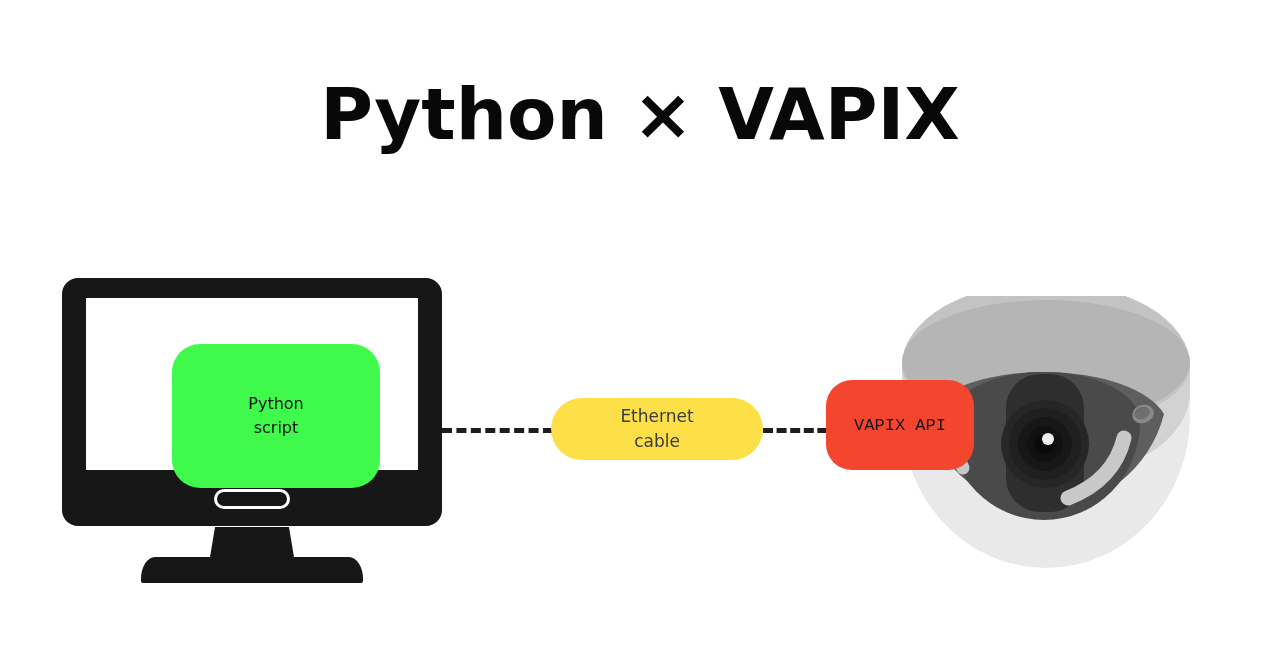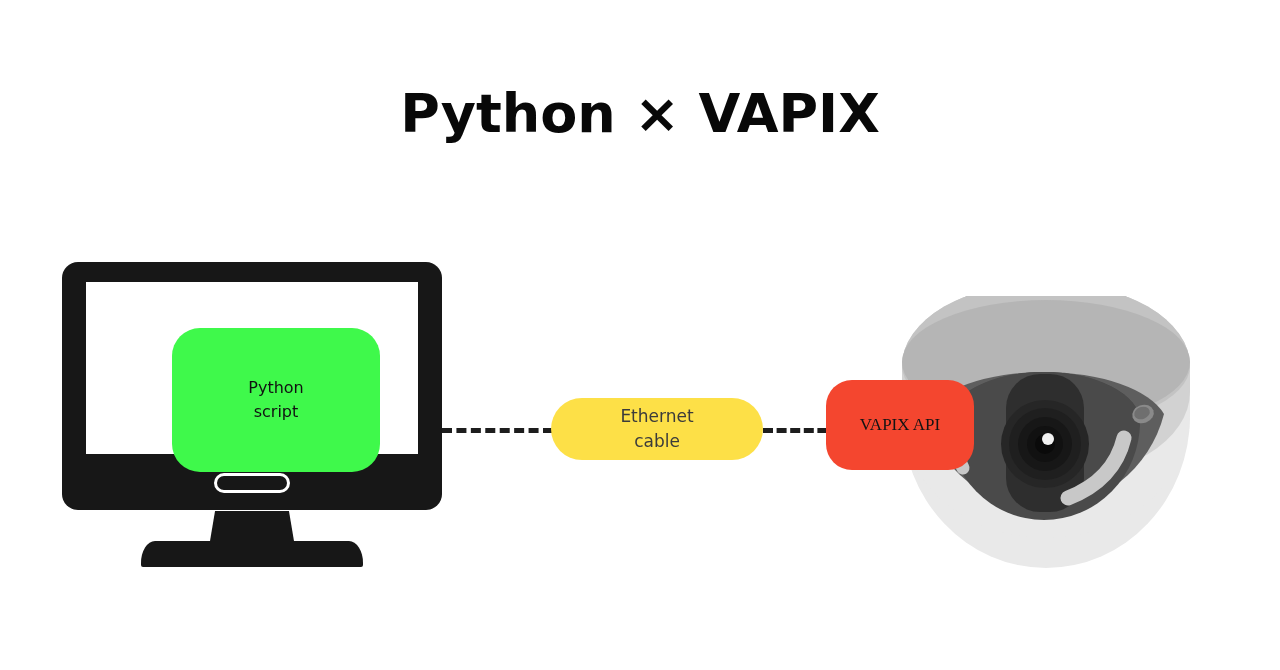--- a/index.html
+++ b/index.html
@@ -34,32 +34,32 @@
     font-size: 76px;
     line-height: 84px;
     letter-spacing: -1px;
     color: #080808;
     white-space: nowrap;
   }
   .title-line2 {
     display: block;
     font-family: "DejaVu Sans", "Liberation Sans", sans-serif;
     font-weight: 700;
-    font-size: 54px;
+    font-size: 72px;
     line-height: 80px;
     letter-spacing: 0px;
     color: #080808;
     white-space: nowrap;
   }
 
   
   .monitor {
     position: absolute;
     left: 62px;
-    top: 262px;
+    top: 278px;
     width: 380px;
     height: 320px;
   }
   .monitor-body {
     position: absolute;
     left: 0;
     top: 0;
     width: 380px;
     height: 248px;
     background: #171717;
@@ -169,21 +169,21 @@
     width: 148px;
     height: 90px;
     background: #F4462F;
     border-radius: 26px;
     display: flex;
     align-items: center;
     justify-content: center;
     z-index: 40;
   }
   .vapix-chip span {
-    font-family: Liberation Serif, serif;
+    font-family: Liberation Mono, monospace;
     font-size: 17px;
     color: #131313;
     white-space: nowrap;
   }
 
   
   .camera {
     position: absolute;
     left: 896px;
     top: 296px;

